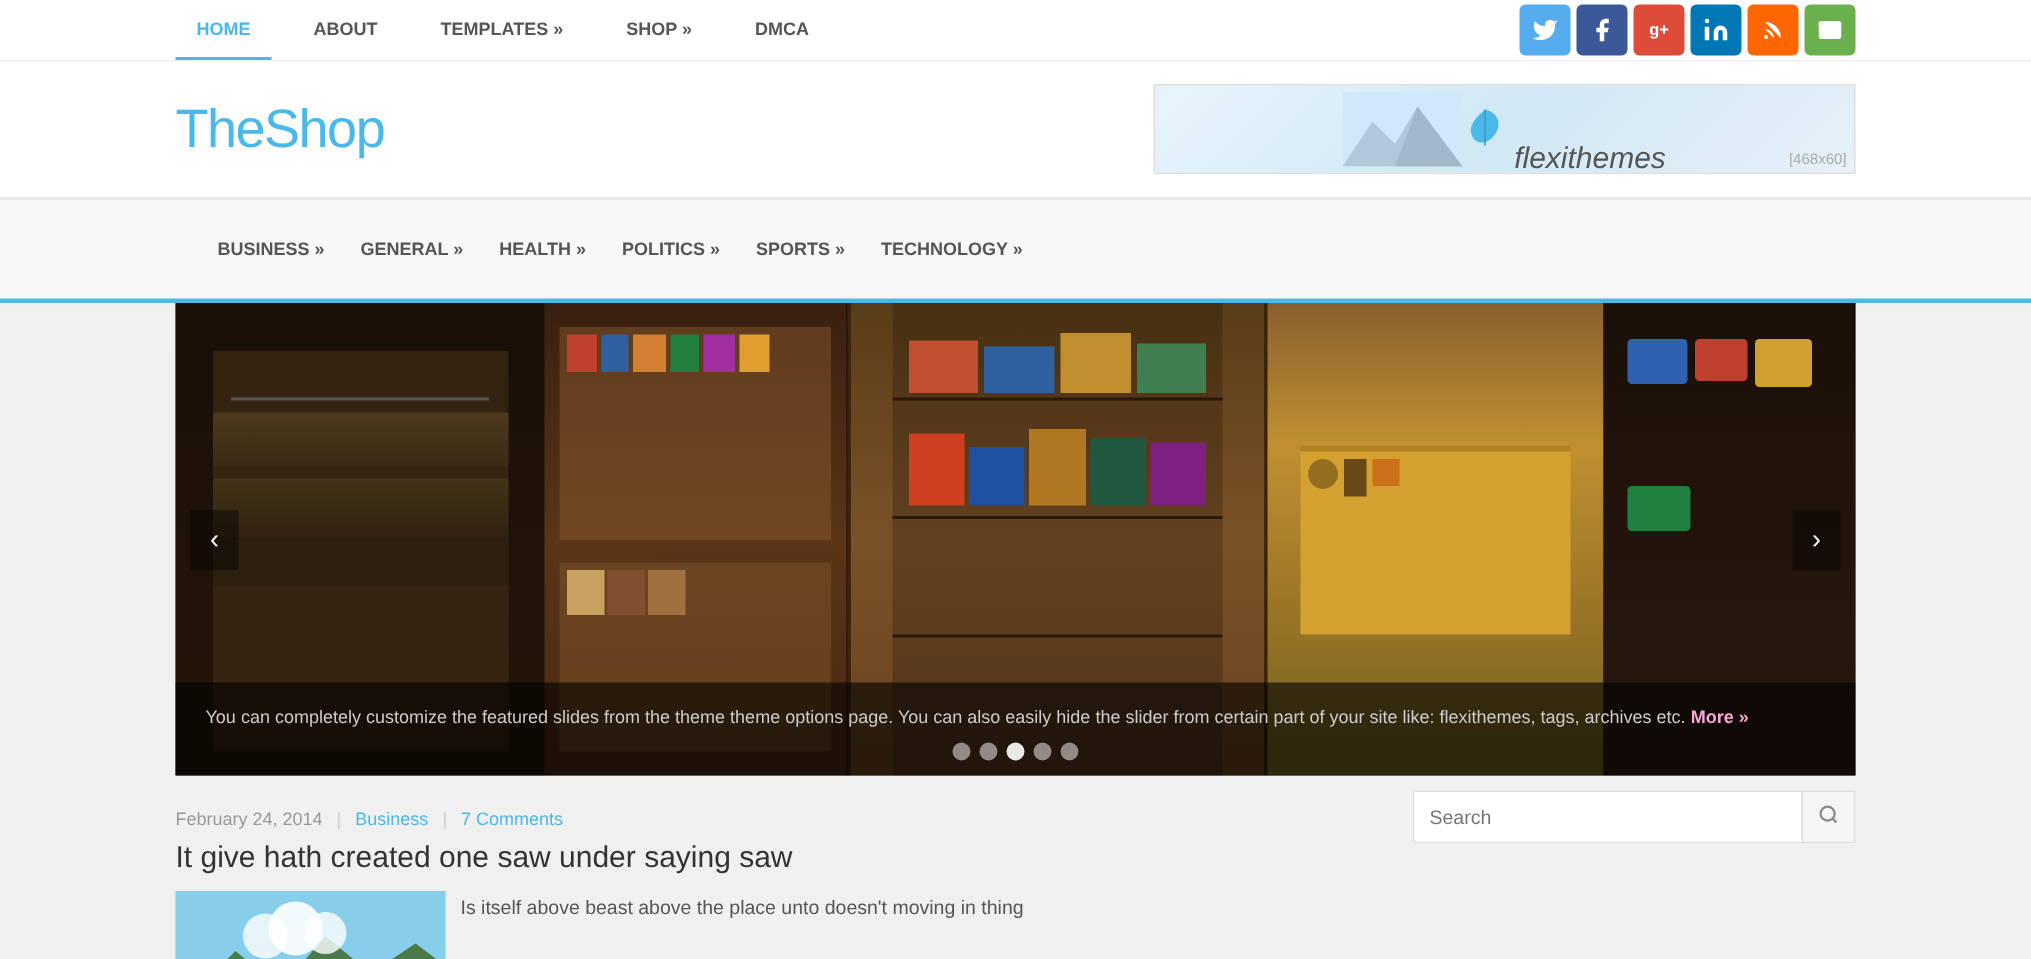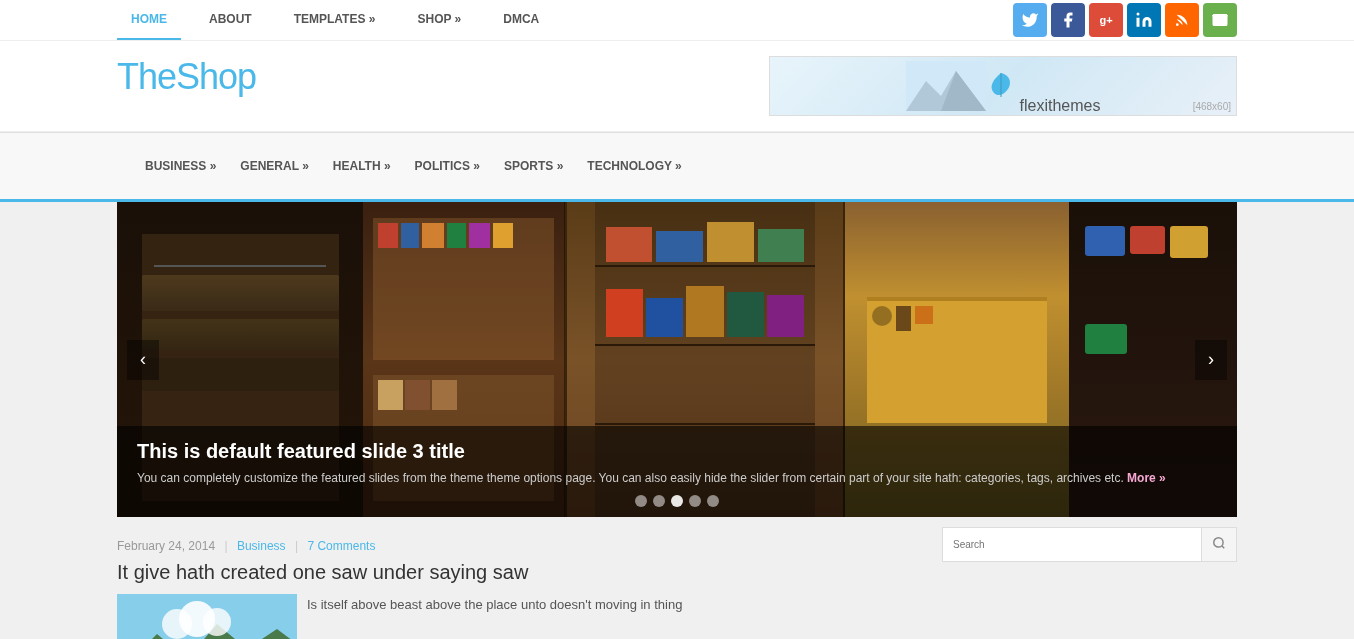--- a/index.html
+++ b/index.html
@@ -35,21 +35,21 @@
     .slider-dot { width: 12px; height: 12px; border-radius: 50%; background: rgba(255,255,255,0.5); cursor: pointer; }
     .slider-dot.active { background: rgba(255,255,255,0.9); }
 
     
     .post-meta { color: #999; font-size: 12px; margin-bottom: 8px; margin-top: 12px; }
     .post-meta a { color: #4ab8e8; text-decoration: none; }
     .post-meta .separator { margin: 0 6px; color: #ccc; }
 
     
     .search-box { display: flex; border: 1px solid #ddd; background: #fff; margin-bottom: 12px; }
-    .search-input { flex: 1; padding: 8px 10px; border: none; outline: none; font-size: 10px; color: #000000; }
+    .search-input { flex: 1; padding: 8px 10px; border: none; outline: none; font-size: 13px; color: #000000; }
     .search-btn { background: #f5f5f5; border: none; border-left: 1px solid #ddd; padding: 8px 10px; cursor: pointer; color: #666; }
 
     
     .tab-buttons { display: flex; gap: 0; }
     .tab-btn { padding: 8px 16px; border: none; cursor: pointer; font-size: 12px; font-weight: bold; }
     .tab-btn.active { background: #4ab8e8; color: #fff; }
     .tab-btn:not(.active) { background: #f5f5f5; color: #555; border: 1px solid #ddd; }
 
     
     .header-row { background: #fff; }
@@ -116,35 +116,35 @@
           <svg width="18" height="18" viewBox="0 0 24 24" fill="white">
               <path d="M4 4h16c1.1 0 2 .9 2 2v12c0 1.1-.9 2-2 2H4c-1.1 0-2-.9-2-2V6c0-1.1.9-2 2-2z"></path>
               <polyline points="22,6 12,13 2,6" stroke="white" stroke-width="2" fill="none"></polyline>
             </svg>
         </a>
       </div>
     </div>
   </div>
 
   <div style="background:#fff; border-bottom:1px solid #eee;">
-    <div style="max-width:1160px; margin:0 auto; padding:15px 20px; display:flex; align-items:flex-start; justify-content:space-between;">
+    <div style="max-width:1160px; margin:0 auto; padding:15px 20px; display:flex; align-items:center; justify-content:space-between;">
       <a href="#" class="site-logo">TheShop</a>
       <div class="ad-banner">
 
         <svg width="80" height="50" viewBox="0 0 80 50">
           <rect width="80" height="50" fill="#d0e8f8"></rect>
           <polygon points="0,50 20,20 35,35 50,10 65,30 80,50" fill="#b0c8d8"></polygon>
           <polygon points="50,10 65,30 80,50 35,50" fill="#a0b8c8"></polygon>
         </svg>
         <div style="display:flex; align-items:center; gap:4px;">
           <svg width="30" height="30" viewBox="0 0 30 30">
             <path d="M15 2 C8 8, 2 15, 8 22 C12 26, 18 24, 22 18 C26 12, 24 4, 15 2Z" fill="#4ab8e8"></path>
             <path d="M15 2 L15 26" stroke="#3a9abe" stroke-width="1" fill="none"></path>
           </svg>
-          <span style="font-size:16px; color:#555; margin-top:40px;">flexithemes</span>
+          <span style="font-size:20px; color:#555; font-style:italic;margin-top:40px;">flexithemes</span>
         </div>
         <span style="position:absolute; bottom:3px; right:5px; font-size:10px; color:#aaa;margin-left:18px;">[468x60]</span>
       </div>
     </div>
   </div>
 
   <div style="background:#f8f8f8; border-bottom:3px solid #4ab8e8; border-top:1px solid #e0e0e0;">
     <div style="max-width:1160px; margin:0 auto; padding:0 20px;">
       <ul style="display:flex; list-style:none; margin:16px; padding:0;">
         <li>
@@ -246,23 +246,22 @@
             <div style="width:38px; height:32px; background:#d0a030; border-radius:3px;"></div>
             <div style="width:42px; height:30px; background:#208040; border-radius:3px;"></div>
           </div>
         </div>
       </div>
 
       <button class="slider-prev">‹</button>
       <button class="slider-next">›</button>
 
       <div class="slider-caption">
-        <div class="slider-caption-title">This is default featured slide 3 title</div>
         <div class="slider-caption-text">
-          <span>You can completely customize the featured slides from the theme theme options page. You can also easily hide the slider from certain part of your site hath: categories, tags, archives etc.</span> <a href="#">More »</a>
+          <span>You can completely customize the featured slides from the theme theme options page. You can also easily hide the slider from certain part of your site like: flexithemes, tags, archives etc.</span> <a href="#">More »</a>
         </div>
       </div>
 
       <div class="slider-dots">
         <div class="slider-dot"></div>
         <div class="slider-dot"></div>
         <div class="slider-dot active"></div>
         <div class="slider-dot"></div>
         <div class="slider-dot"></div>
       </div>

